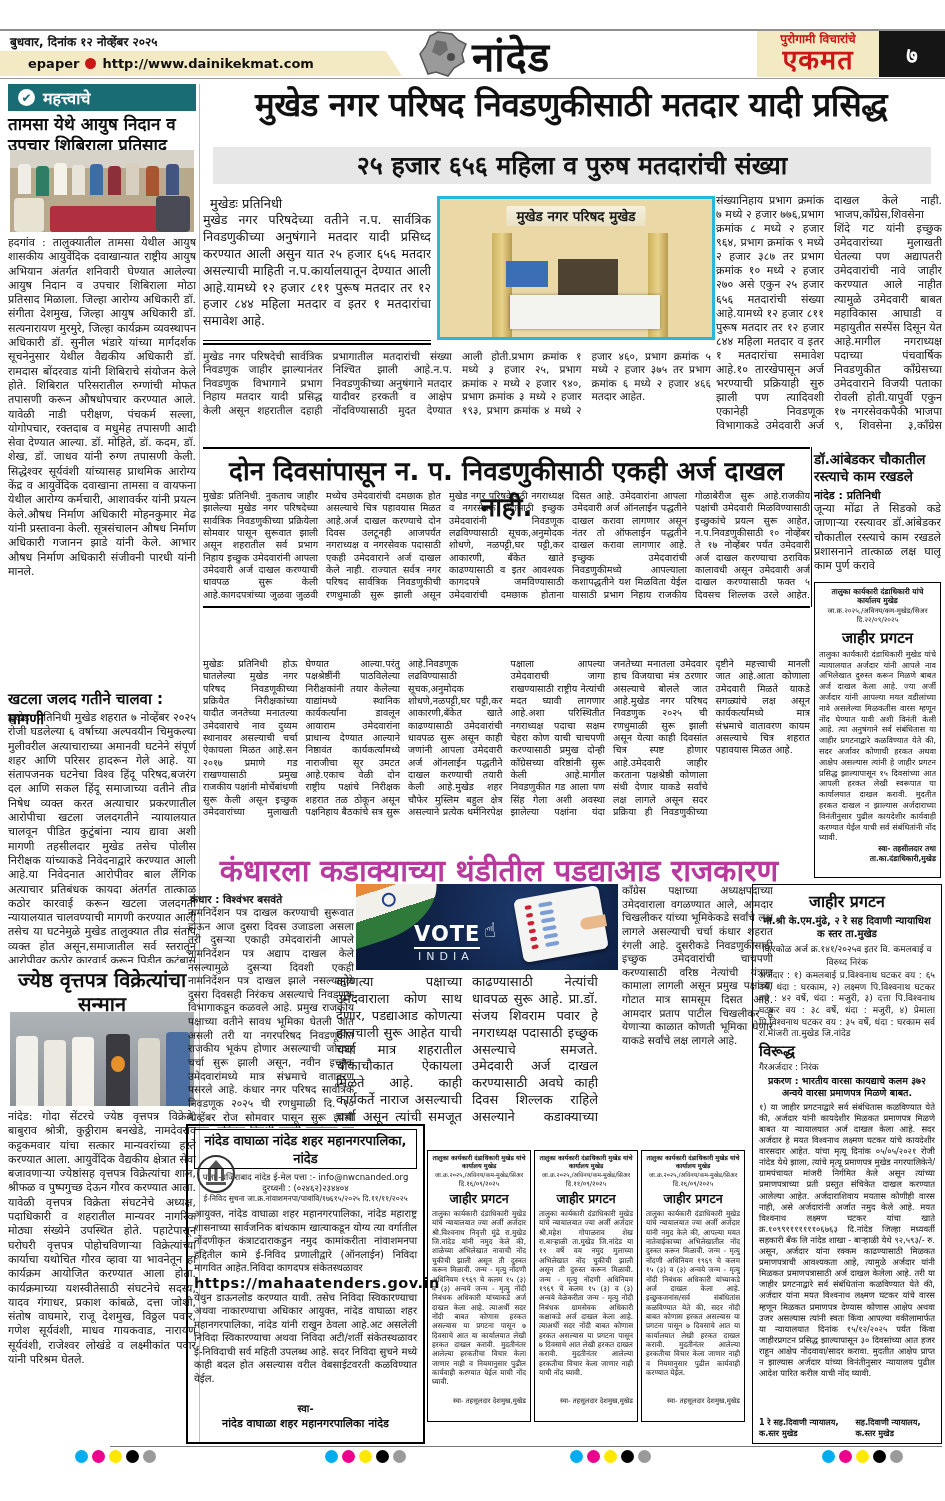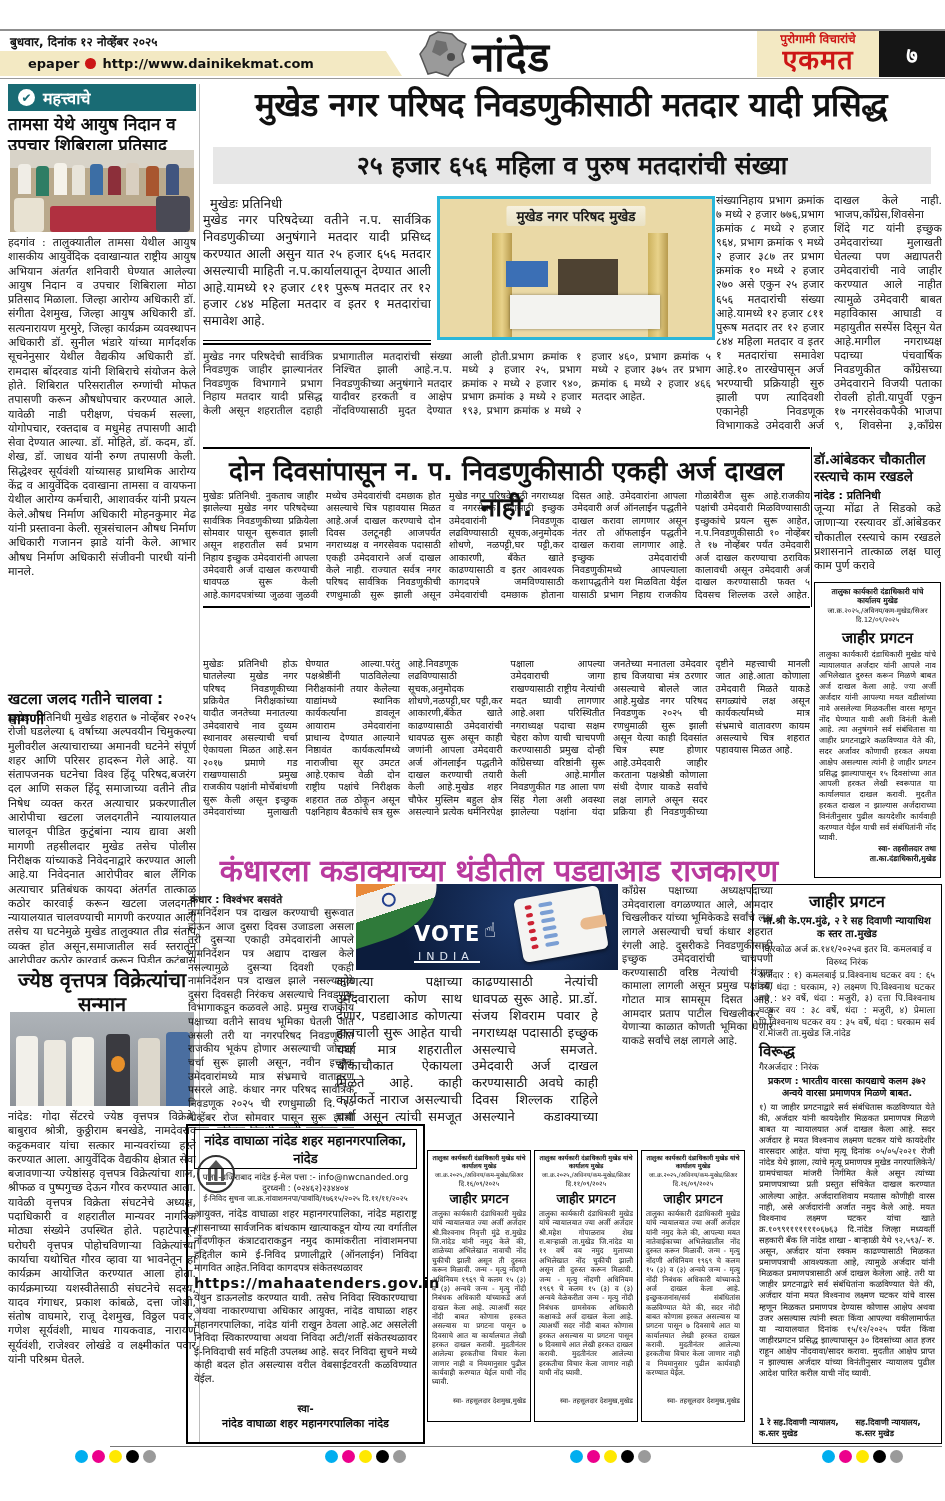--- a/index.html
+++ b/index.html
@@ -84,21 +84,21 @@
   .a3-body{left:203px;top:658px;width:607px;height:186px;column-count:6;column-gap:8px;font-size:9.5px;line-height:1.3;}
 
   
   .kan-h{left:190px;top:849px;width:618px;font-size:30px;font-weight:bold;color:#b93a9e;text-align:center;}
   .kan-by{left:190px;top:892px;width:165px;font-size:10.5px;font-weight:bold;}
   .kan-left{left:188px;top:906px;width:166px;height:222px;font-size:10.5px;line-height:1.3;}
   .vote-img{left:356px;top:884px;width:262px;height:86px;background:radial-gradient(circle at 65% 30%,#1d3a6e,#0c1c3c 70%);overflow:hidden;}
   .flag{position:absolute;left:-26px;top:-20px;width:110px;height:74px;transform:rotate(-18deg);
     background:linear-gradient(#e98a3a 0 33%,#f2f0ea 33% 66%,#2f7a3a 66% 100%);border-radius:0 0 60% 10%;}
   .chakra{position:absolute;left:52px;top:30px;width:14px;height:14px;border-radius:50%;border:2px solid #24408e;box-sizing:border-box;}
-  .vote-word{position:absolute;left:58px;top:38px;color:#fff;font-size:21px;font-weight:bold;letter-spacing:1px;border-bottom:2px solid #fff;padding-bottom:15px;}
+  .vote-word{position:absolute;left:58px;top:38px;color:#fff;font-size:21px;font-weight:bold;letter-spacing:1px;border-bottom:2px solid #fff;padding-bottom:1px;}
   .india-word{position:absolute;left:62px;top:66px;color:#dfe6f2;font-size:11px;letter-spacing:5px;}
   .hand{position:absolute;left:128px;top:34px;color:#fff;font-size:20px;}
   .evm{position:absolute;right:14px;top:8px;width:86px;height:64px;background:#f4f4f2;border-radius:6px;
     transform:rotate(-10deg);box-shadow:0 2px 4px rgba(0,0,0,.5);}
   .evm i{position:absolute;width:7px;height:4px;border-radius:2px;}
   .finger{position:absolute;right:-2px;top:30px;width:26px;height:12px;background:#e9b98c;border-radius:6px 0 0 6px;}
   .kan-right{left:622px;top:884px;width:151px;height:244px;font-size:10.5px;line-height:1.3;}
   .kan-below{left:336px;top:974px;width:262px;height:154px;column-count:2;column-gap:10px;font-size:13px;line-height:1.3;}
 
   
@@ -222,21 +222,21 @@
   <div class="abs a2-body just ovh">मुखेडः प्रतिनिधी. नुकताच जाहीर झालेल्या मुखेड नगर परिषदेच्या सार्वत्रिक निवडणुकीच्या प्रक्रियेला सोमवार पासून सुरूवात झाली असून शहरातील सर्व प्रभाग निहाय इच्छुक उमेदवारांनी आपला उमेदवारी अर्ज दाखल करण्याची धावपळ सुरू केली आहे.कागदपत्रांच्या जुळवा जुळवी मध्येच उमेदवारांची दमछाक होत असल्याचे चित्र पहावयास मिळत आहे.अर्ज दाखल करण्याचे दोन दिवस उलटूनही आजपर्यंत नगराध्यक्ष व नगरसेवक पदासाठी एकही उमेदवाराने अर्ज दाखल केले नाही. राज्यात सर्वत्र नगर परिषद सार्वत्रिक निवडणुकीची रणधुमाळी सुरू झाली असून मुखेड नगर परिषदेसाठी नगराध्यक्ष व नगरसेवक पदासाठी इच्छुक उमेदवारांनी निवडणूक लढविण्यासाठी सूचक,अनुमोदक शोधणे, नळपट्टी,घर पट्टी,कर आकारणी, बँकेत खाते काढण्यासाठी व इतर आवश्यक कागदपत्रे जमविण्यासाठी उमेदवारांची दमछाक होताना दिसत आहे. उमेदवारांना आपला उमेदवारी अर्ज ऑनलाईन पद्धतीने दाखल करावा लागणार असून नंतर तो ऑफलाईन पद्धतीने दाखल करावा लागणार आहे. इच्छुक उमेदवारांची निवडणुकीमध्ये आपल्याला कशापद्धतीने यश मिळविता येईल यासाठी प्रभाग निहाय राजकीय गोळाबेरीज सुरू आहे.राजकीय पक्षांची उमेदवारी मिळविण्यासाठी इच्छुकांचे प्रयत्न सुरू आहेत, न.प.निवडणुकीसाठी १० नोव्हेंबर ते १७ नोव्हेंबर पर्यंत उमेदवारी अर्ज दाखल करण्याचा ठराविक कालावधी असून उमेदवारी अर्ज दाखल करण्यासाठी फक्त ५ दिवसच शिल्लक उरले आहेत. पुढील ५ दिवसांत अर्ज दाखल करण्यासाठी उमेदवारांची व दाखल करून घेण्यासाठी संबंधित विभागाची किती धावपळ होईल हे चित्र उत्सुकता निर्माण करणारे ठरू शकते.</div>
   <div class="abs a2-bot"></div>
   <div class="abs a2-vsep"></div>
 
   <div class="abs amb-h">डॉ.आंबेडकर चौकातील रस्त्याचे काम रखडले</div>
   <div class="abs amb-by">नांदेड : प्रतिनिधी</div>
   <div class="abs amb-body just ovh">जून्या मोंढा ते सिडको कडे जाणाऱ्या रस्त्यावर डॉ.आंबेडकर चौकातील रस्त्याचे काम रखडले प्रशासनाने तात्काळ लक्ष घालू काम पुर्ण करावे</div>
   <div class="abs taluka-box">
     <div class="tb-office">तालुका कार्यकारी दंडाधिकारी यांचे कार्यालय मुखेड</div>
     <div class="tb-ref">जा.क्र.२०२५,/अविनय/कम-मुखेड/सिअर</div>
-    <div class="tb-date">दि.12/०९/२०२५</div>
+    <div class="tb-date">दि.२२/०९/२०२५</div>
     <div class="tb-title">जाहीर प्रगटन</div>
     <div class="tb-body">तालुका कार्यकारी दंडाधिकारी मुखेड यांचे न्यायालयात अर्जदार यांनी आपले नाव अभिलेखात दुरुस्त करून मिळणे बाबत अर्ज दाखल केला आहे. ज्या अर्जी अर्जदार यांनी आपल्या मयत वडीलांच्या नावे असलेल्या मिळकतीस वारस म्हणून नोंद घेण्यात यावी अशी विनंती केली आहे. त्या अनुषंगाने सर्व संबंधितास या जाहीर प्रगटनाद्वारे कळविण्यात येते की, सदर अर्जावर कोणाची हरकत अथवा आक्षेप असल्यास त्यांनी हे जाहीर प्रगटन प्रसिद्ध झाल्यापासून १५ दिवसांच्या आत आपली हरकत लेखी स्वरूपात या कार्यालयात दाखल करावी. मुदतीत हरकत दाखल न झाल्यास अर्जदाराच्या विनंतीनुसार पुढील कायदेशीर कार्यवाही करण्यात येईल याची सर्व संबंधितांनी नोंद घ्यावी.</div>
     <div class="tb-sig">स्वा- तहसीलदार तथा ता.का.दंडाधिकारी,मुखेड</div>
   </div>
 
   <div class="abs a3-body just ovh">मुखेडः प्रतिनिधी होऊ घातलेल्या मुखेड नगर परिषद निवडणूकीच्या प्रक्रियेत निरीक्षकांच्या यादीत जनतेच्या मनातल्या उमेदवाराचे नाव दुय्यम स्थानावर असल्याची चर्चा ऐकायला मिळत आहे.सन २०१७ प्रमाणे गड राखण्यासाठी प्रमुख राजकीय पक्षांनी मोर्चेबांधणी सुरू केली असून इच्छुक उमेदवारांच्या मुलाखती घेण्यात आल्या.परंतु पक्षश्रेष्ठींनी पाठविलेल्या निरीक्षकांनी तयार केलेल्या याद्यांमध्ये स्थानिक कार्यकर्त्यांना डावलून आयाराम उमेदवारांना प्राधान्य देण्यात आल्याने निष्ठावंत कार्यकर्त्यांमध्ये नाराजीचा सूर उमटत आहे.एकाच वेळी दोन राष्ट्रीय पक्षांचे निरीक्षक शहरात तळ ठोकून असून पक्षनिहाय बैठकांचे सत्र सुरू आहे.निवडणूक लढविण्यासाठी सूचक,अनुमोदक शोधणे,नळपट्टी,घर पट्टी,कर आकारणी,बँकेत खाते काढण्यासाठी उमेदवारांची धावपळ सुरू असून काही जणांनी आपला उमेदवारी अर्ज ऑनलाईन पद्धतीने दाखल करण्याची तयारी केली आहे.मुखेड शहर चौफेर मुस्लिम बहुल क्षेत्र असल्याने प्रत्येक धर्मनिरपेक्ष पक्षाला आपल्या उमेदवाराची जागा राखण्यासाठी राष्ट्रीय नेत्यांची मदत घ्यावी लागणार आहे.अशा परिस्थितीत नगराध्यक्ष पदाचा सक्षम चेहरा कोण याची चाचपणी करण्यासाठी प्रमुख दोन्ही काँग्रेसच्या वरिष्ठांनी सुरू केली आहे.मागील निवडणुकीत गड आला पण सिंह गेला अशी अवस्था झालेल्या पक्षांना यंदा जनतेच्या मनातला उमेदवार हाच विजयाचा मंत्र ठरणार असल्याचे बोलले जात आहे.मुखेड नगर परिषद निवडणुक २०२५ ची रणधुमाळी सुरू झाली असून येत्या काही दिवसांत चित्र स्पष्ट होणार आहे.उमेदवारी जाहीर करताना पक्षश्रेष्ठी कोणाला संधी देणार याकडे सर्वांचे लक्ष लागले असून सदर प्रक्रिया ही निवडणुकीच्या दृष्टीने महत्त्वाची मानली जात आहे.आता कोणाला उमेदवारी मिळते याकडे सगळ्यांचे लक्ष असून कार्यकर्त्यांमध्ये मात्र संभ्रमाचे वातावरण कायम असल्याचे चित्र शहरात पहावयास मिळत आहे.</div>
 
   <div class="abs kan-h">कंधारला कडाक्याच्या थंडीतील पडद्याआड राजकारण</div>
   <div class="abs kan-by">कंधार : विश्वंभर बसवंते</div>
   <div class="abs kan-left just ovh">नामनिर्देशन पत्र दाखल करण्याची सुरूवात होऊन आज दुसरा दिवस उजाडला असला तरी दुसऱ्या एकाही उमेदवारांनी आपले नामनिर्देशन पत्र अद्याप दाखल केले नसल्यामुळे दुसऱ्या दिवशी एकही नामनिर्देशन पत्र दाखल झाले नसल्यामुळे दुसरा दिवसही निरंकच असल्याचे निवडणूक विभागाकडून कळवले आहे. प्रमुख राजकीय पक्षाच्या वतीने सावध भूमिका घेतली जात असली तरी या नगरपरिषद निवडणूकीत राजकीय भूकंप होणार असल्याची जोरदार चर्चा सुरू झाली असून, नवीन इच्छुक उमेदवारांमध्ये मात्र संभ्रमाचे वातावरण पसरले आहे. कंधार नगर परिषद सार्वत्रिक निवडणूक २०२५ ची रणधुमाळी दि. १० नोव्हेंबर रोज सोमवार पासून सुरू झाली असून, पहिल्या दिवशी एकही नामांकन पत्र दाखल झाले नाही,तर दुसऱ्या दिवसापर्यंत</div>

